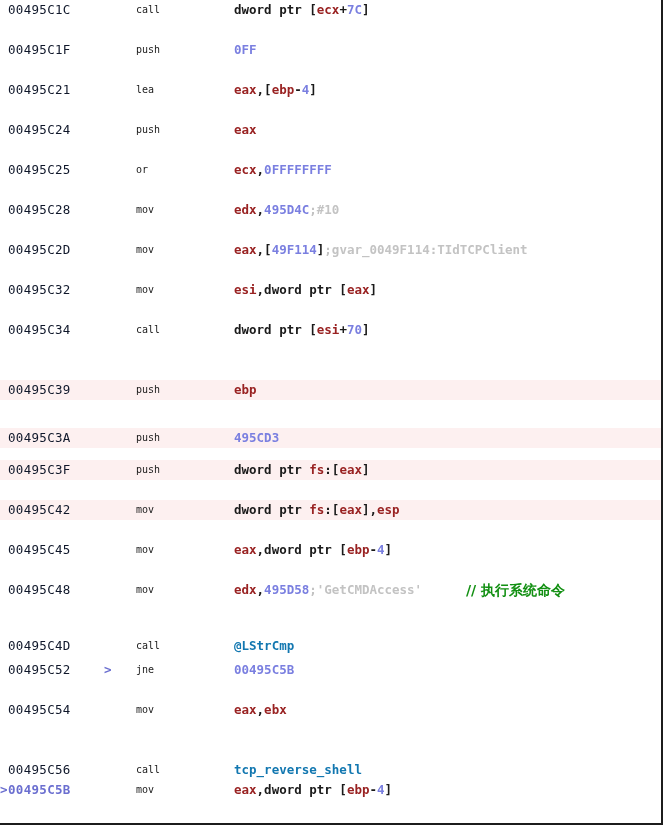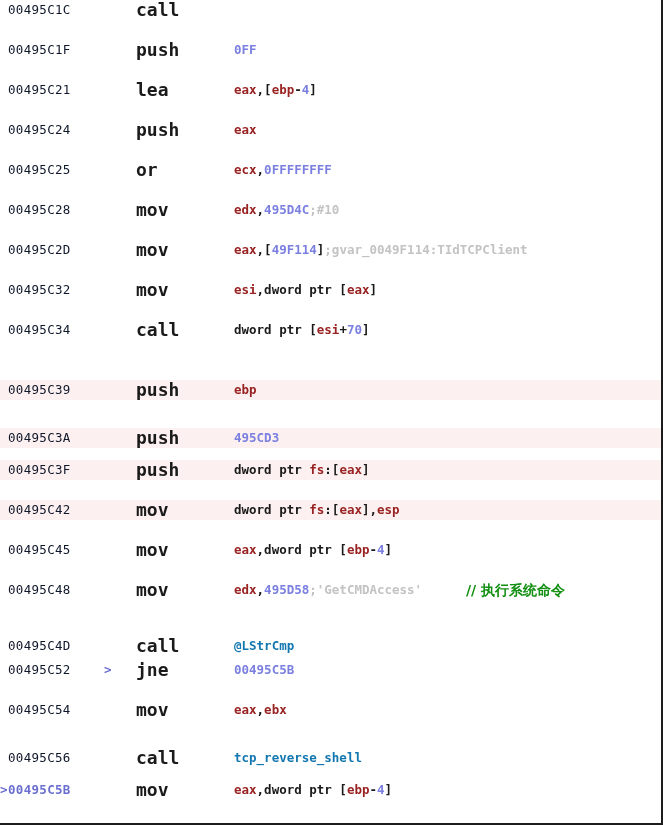--- a/index.html
+++ b/index.html
@@ -69,22 +69,22 @@
     color: #6b6fd0;
     font-weight: bold;
     font-size: 12.5px;
   }
   
   .mnem {
     position: absolute;
     left: 136px;
     top: 0;
     color: #1a1a1a;
-    font-weight: bold;
-    font-size: 18px;
+    font-weight: normal;
+    font-size: 10px;
     text-align: center;
   }
   
   .ops {
     position: absolute;
     left: 234px;
     top: 0;
     font-size: 12.5px;
     font-weight: bold;
   }
@@ -102,34 +102,34 @@
     font-weight: bold;
     font-size: 14px;
     font-family: "DejaVu Sans", "Liberation Sans", sans-serif;
   }
 </style>
 </head>
 <body>
 
 <div id="disasm-window">
   <div id="listing">
-      <div class="row" style="top: 0px;"><span class="addr">00495C1C</span><span class="mnem">call</span></div>
+      <div class="row" style="top: 0px;"><span class="addr">00495C1C</span><span class="mnem">call</span><span class="ops"><span class="plain">dword ptr [</span><span class="reg">ecx</span><span class="plain">+</span><span class="num">7C</span><span class="plain">]</span></span></div>
       <div class="row" style="top: 20px;"><span class="addr">00495C1F</span><span class="mnem">push</span><span class="ops"><span class="num">0FF</span></span></div>
       <div class="row" style="top: 40px;"><span class="addr">00495C21</span><span class="mnem">lea</span><span class="ops"><span class="reg">eax</span><span class="plain">,[</span><span class="reg">ebp</span><span class="plain">-</span><span class="num">4</span><span class="plain">]</span></span></div>
       <div class="row" style="top: 60px;"><span class="addr">00495C24</span><span class="mnem">push</span><span class="ops"><span class="reg">eax</span></span></div>
       <div class="row" style="top: 80px; padding-left: 41px;"><span class="addr">00495C25</span><span class="mnem">or</span><span class="ops"><span class="reg">ecx</span><span class="plain">,</span><span class="num">0FFFFFFFF</span></span></div>
       <div class="row" style="top: 100px;"><span class="addr">00495C28</span><span class="mnem">mov</span><span class="ops"><span class="reg">edx</span><span class="plain">,</span><span class="num">495D4C</span><span class="note">;#10</span></span></div>
       <div class="row" style="top: 120px;"><span class="addr">00495C2D</span><span class="mnem">mov</span><span class="ops"><span class="reg">eax</span><span class="plain">,[</span><span class="num">49F114</span><span class="plain">]</span><span class="note">;gvar_0049F114:TIdTCPClient</span></span></div>
       <div class="row" style="top: 140px;"><span class="addr">00495C32</span><span class="mnem">mov</span><span class="ops"><span class="reg">esi</span><span class="plain">,dword ptr [</span><span class="reg">eax</span><span class="plain">]</span></span></div>
       <div class="row" style="top: 160px;"><span class="addr">00495C34</span><span class="mnem">call</span><span class="ops"><span class="plain">dword ptr [</span><span class="reg">esi</span><span class="plain">+</span><span class="num">70</span><span class="plain">]</span></span></div>
       <div class="row hl" style="top: 200px;"><span class="addr">00495C39</span><span class="mnem">push</span><span class="ops"><span class="reg">ebp</span></span></div>
       <div class="row hl" style="top: 228px; padding-left: 16px;"><span class="addr">00495C3A</span><span class="mnem">push</span><span class="ops"><span class="num">495CD3</span></span></div>
       <div class="row hl" style="top: 240px;"><span class="addr">00495C3F</span><span class="mnem">push</span><span class="ops"><span class="plain">dword ptr </span><span class="reg">fs</span><span class="plain">:[</span><span class="reg">eax</span><span class="plain">]</span></span></div>
       <div class="row hl" style="top: 260px;"><span class="addr">00495C42</span><span class="mnem">mov</span><span class="ops"><span class="plain">dword ptr </span><span class="reg">fs</span><span class="plain">:[</span><span class="reg">eax</span><span class="plain">],</span><span class="reg">esp</span></span></div>
       <div class="row" style="top: 280px;"><span class="addr">00495C45</span><span class="mnem">mov</span><span class="ops"><span class="reg">eax</span><span class="plain">,dword ptr [</span><span class="reg">ebp</span><span class="plain">-</span><span class="num">4</span><span class="plain">]</span></span></div>
       <div class="row" style="top: 300px;"><span class="addr">00495C48</span><span class="mnem">mov</span><span class="ops"><span class="reg">edx</span><span class="plain">,</span><span class="num">495D58</span><span class="str">;'GetCMDAccess'</span></span><span class="cmt" style="left: 466px;">// 执行系统命令</span></div>
       <div class="row" style="top: 336px;"><span class="addr">00495C4D</span><span class="mnem">call</span><span class="ops"><span class="sym">@LStrCmp</span></span></div>
       <div class="row" style="top: 340px;"><span class="addr">00495C52</span><span class="jmp-out">&gt;</span><span class="mnem">jne</span><span class="ops"><span class="num">00495C5B</span></span></div>
       <div class="row" style="top: 360px;"><span class="addr">00495C54</span><span class="mnem">mov</span><span class="ops"><span class="reg">eax</span><span class="plain">,</span><span class="reg">ebx</span></span></div>
-      <div class="row" style="top: 388px; padding-left: 14px;"><span class="addr">00495C56</span><span class="mnem">call</span><span class="ops"><span class="sym">tcp_reverse_shell</span></span></div>
+      <div class="row" style="top: 400px; padding-left: 14px;"><span class="addr">00495C56</span><span class="mnem">call</span><span class="ops"><span class="sym">tcp_reverse_shell</span></span></div>
       <div class="row target" style="top: 400px;"><span class="jmp-in">&gt;</span><span class="addr">00495C5B</span><span class="mnem">mov</span><span class="ops"><span class="reg">eax</span><span class="plain">,dword ptr [</span><span class="reg">ebp</span><span class="plain">-</span><span class="num">4</span><span class="plain">]</span></span></div>
     </div>
 </div>
 
 </body></html>

